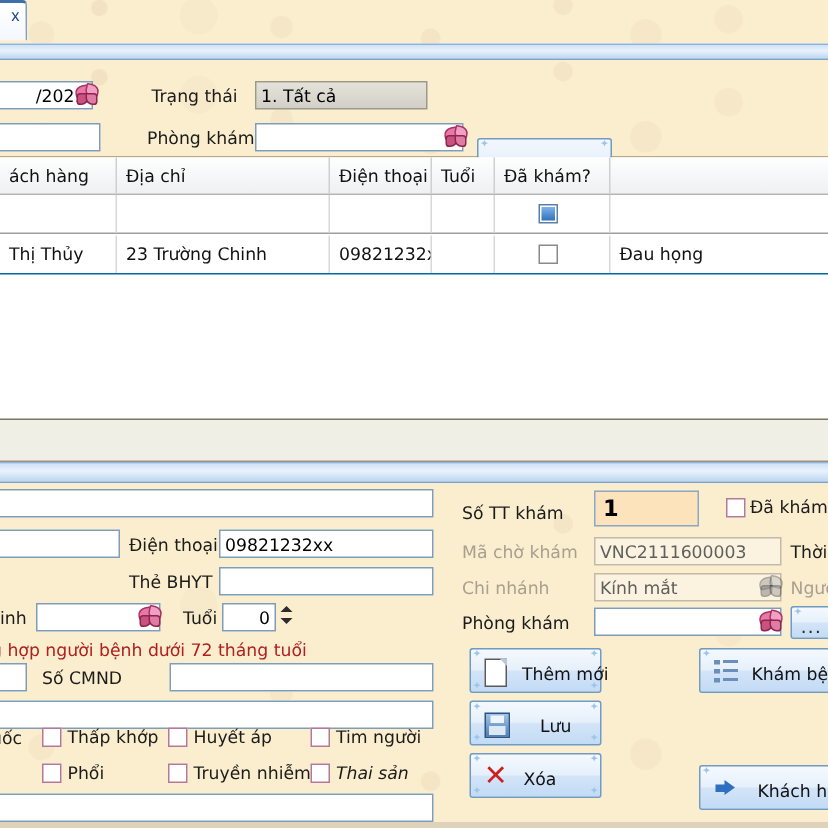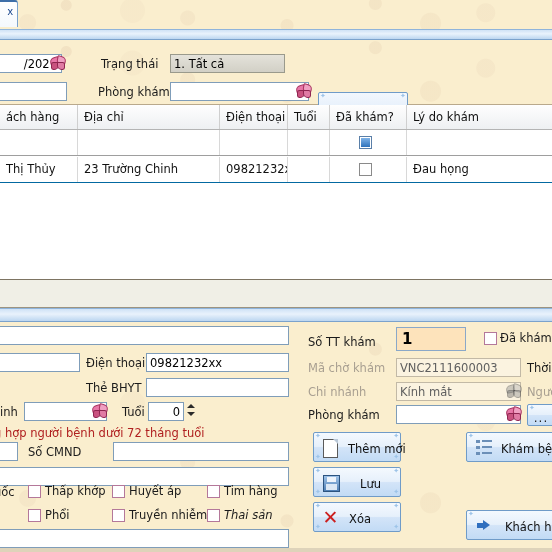--- a/index.html
+++ b/index.html
@@ -227,21 +227,20 @@
   </div>
 
   <div id="grid">
 
     <div id="gridhead">
       <div class="th" style="left:0px;width:78px;">ách hàng</div>
       <div class="th" style="left:78px;width:142px;">Địa chỉ</div>
       <div class="th" style="left:220px;width:68px;">Điện thoại</div>
       <div class="th" style="left:288px;width:42px;">Tuổi</div>
       <div class="th" style="left:330px;width:77px;">Đã khám?</div>
-      <div class="th" style="left:407px;width:145px;border-right:none;">Lý do khám</div>
     </div>
 
     <div class="gridrow" id="row-filter">
       <div class="td" style="left:0px;width:78px;"></div>
       <div class="td" style="left:78px;width:142px;"></div>
       <div class="td" style="left:220px;width:68px;"></div>
       <div class="td" style="left:288px;width:42px;"></div>
       <div class="td" style="left:330px;width:77px;">
         <span class="cbx sel" style="left:29px;top:6px;"></span>
       </div>
@@ -300,21 +299,21 @@
 
     <span class="lbl" style="left:-6px;top:163px;">uốc</span>
 
     <span class="cbx pink" style="left:28px;top:163px;"></span>
     <span class="lbl" style="left:45px;top:162px;">Thấp khớp</span>
 
     <span class="cbx pink" style="left:112px;top:163px;"></span>
     <span class="lbl" style="left:129px;top:162px;text-align:right;">Huyết áp</span>
 
     <span class="cbx pink" style="left:207px;top:163px;"></span>
-    <span class="lbl" style="left:224px;top:162px;">Tim hàng</span>
+    <span class="lbl" style="left:224px;top:162px;">Tim người</span>
 
     <span class="cbx pink" style="left:28px;top:187px;"></span>
     <span class="lbl" style="left:45px;top:186px;">Phổi</span>
 
     <span class="cbx pink" style="left:112px;top:187px;"></span>
     <span class="lbl" style="left:129px;top:186px;">Truyền nhiễm</span>
 
     <span class="cbx pink" style="left:207px;top:187px;"></span>
     <span class="lbl" style="left:224px;top:186px;font-style:italic;">Thai sản</span>
 

